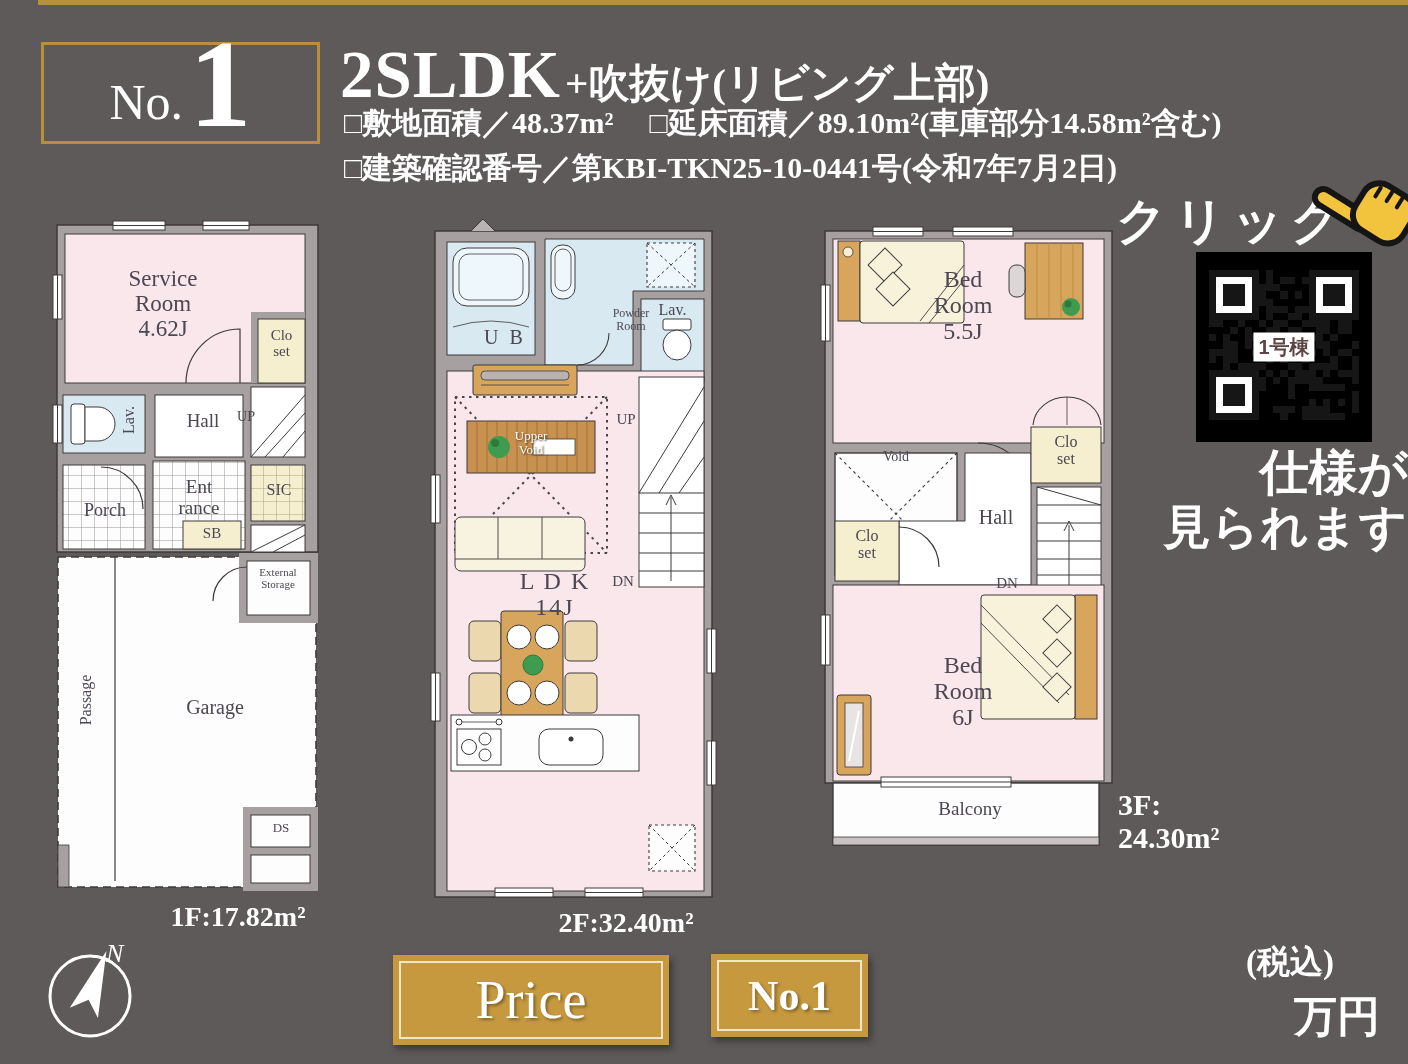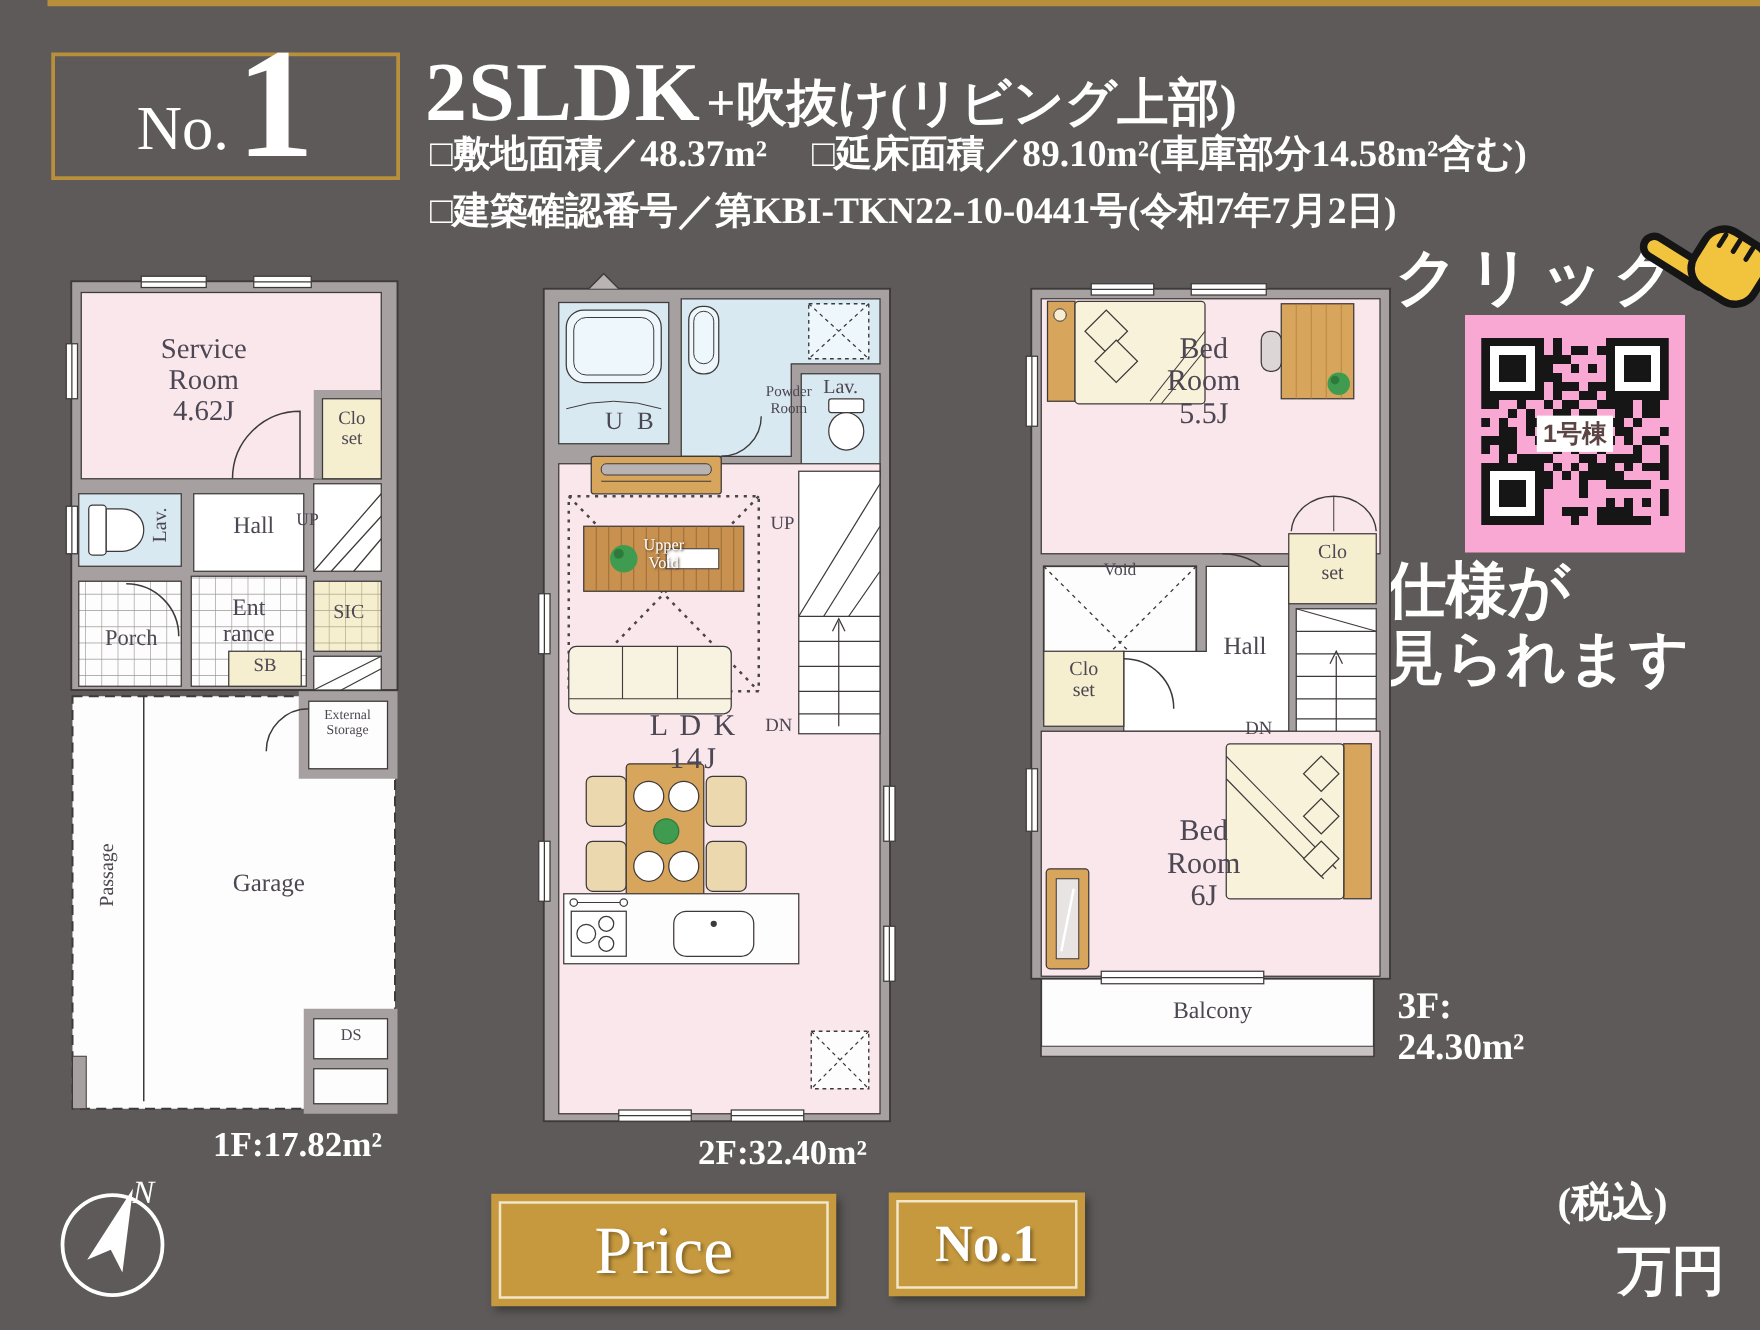--- a/index.html
+++ b/index.html
@@ -16,26 +16,26 @@
   .title-sub{font-size:41px;font-weight:bold;}
   .spec-line{position:absolute;left:344px;color:#fff;font-size:30px;font-weight:bold;white-space:nowrap;}
   .spec1{top:103px;}
   .spec2{top:148px;}
   .spec-gap{display:inline-block;width:36px;}
 
   
   .click-label{position:absolute;left:1116px;top:188px;color:#fff;font-size:50px;font-weight:bold;
                letter-spacing:7px;font-family:"Liberation Sans",sans-serif;white-space:nowrap;}
   .hand-svg{position:absolute;left:1324px;top:168px;overflow:visible;}
-  .qr-box{position:absolute;left:1172px;top:252px;width:176px;height:190px;background:#f9a8d4;}
+  .qr-box{position:absolute;left:1196px;top:252px;width:176px;height:190px;background:#000000;}
   .qr-box svg{position:absolute;left:13px;top:17px;}
   .qr-center{position:absolute;left:50%;top:50%;transform:translate(-50%,-50%);background:#fff;
              padding:1px 5px;font-size:20px;font-weight:bold;color:#5c4444;white-space:nowrap;
              font-family:"Liberation Sans",sans-serif;}
-  .spec-note{position:absolute;left:1108px;top:446px;width:300px;text-align:left;color:#fff;font-weight:bold;}
+  .spec-note{position:absolute;left:1108px;top:446px;width:300px;text-align:right;color:#fff;font-weight:bold;}
   .spec-note .l1{font-size:49px;line-height:1.1;}
   .spec-note .l2{font-size:47px;line-height:1.15;letter-spacing:1px;}
 
   
   .plan{position:absolute;}
   .plan svg{position:absolute;left:0;top:0;overflow:visible;}
   .lbl{position:absolute;color:#4c4752;text-align:center;line-height:1.08;white-space:pre-line;}
   .vert{transform:rotate(-90deg);}
   .caption{position:absolute;color:#fff;font-size:28px;font-weight:bold;text-align:center;white-space:pre-line;}
   .area-3f{position:absolute;left:1118px;top:788px;color:#fff;font-size:30px;font-weight:bold;
@@ -69,21 +69,21 @@
     <span class="no-number">1</span>
   </div>
 
   <div class="title-line">
     <span class="title-main">2SLDK</span>
     <span class="title-sub">+吹抜け(リビング上部)</span>
   </div>
   <div class="spec-line spec1">
     <span>□敷地面積／48.37m²</span><span class="spec-gap"></span><span>□延床面積／89.10m²(車庫部分14.58m²含む)</span>
   </div>
-  <div class="spec-line spec2">□建築確認番号／第KBI-TKN22-10-0441号(令和7年7月2日)</div>
+  <div class="spec-line spec2">□建築確認番号／第KBI-TKN25-10-0441号(令和7年7月2日)</div>
 
   <div class="click-label">クリック</div>
   <svg class="hand-svg" width="86" height="118" viewBox="0 0 86 118">
     <g transform="rotate(32 43 55)">
       <rect x="-16" y="48" width="62" height="17" rx="8.5" fill="#f2c43d" stroke="#151515" stroke-width="6"></rect>
       <rect x="24" y="12" width="56" height="52" rx="18" fill="#f2c43d" stroke="#151515" stroke-width="6"></rect>
       <path d="M36,18 v10 M48,16 v10 M60,16 v10" stroke="#151515" stroke-width="4" fill="none" stroke-linecap="round"></path>
     </g>
   </svg>
   <div class="qr-box">

